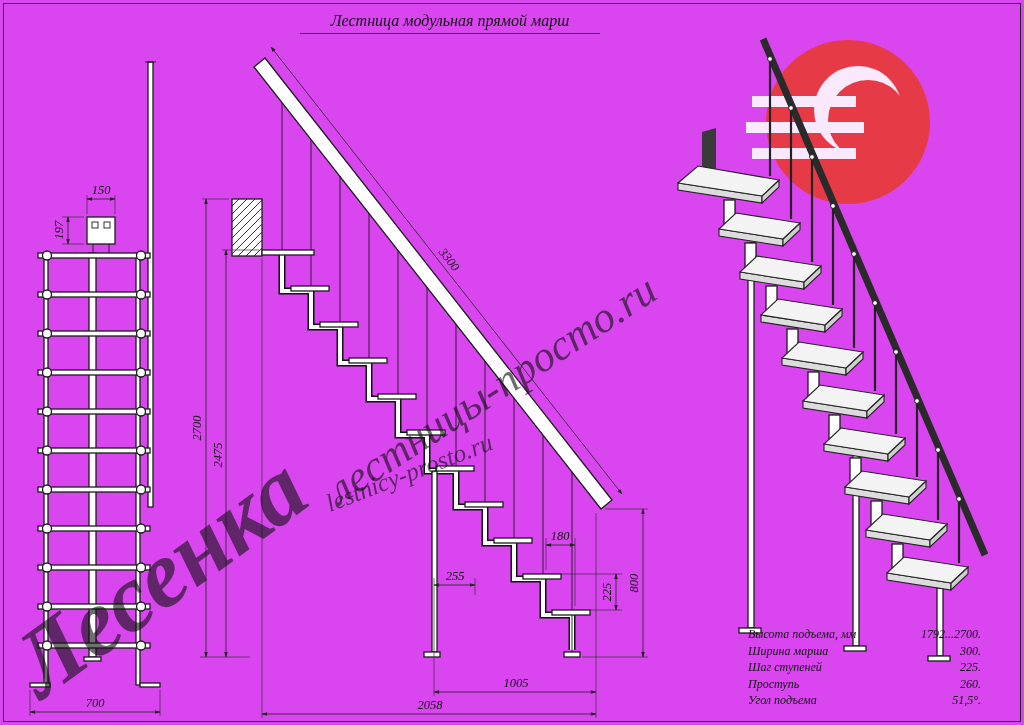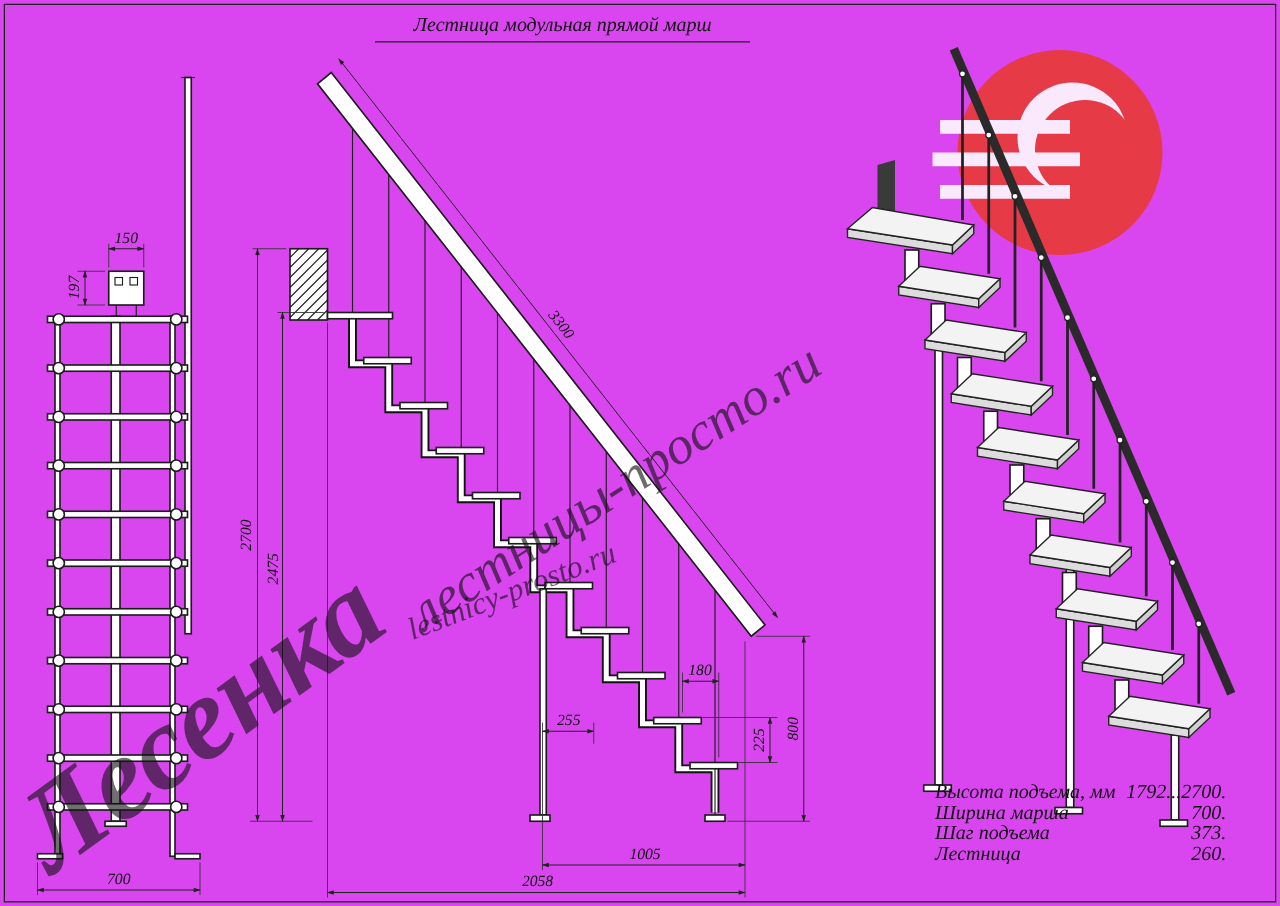--- a/index.html
+++ b/index.html
@@ -10,21 +10,21 @@
          font-style:italic;font-size:16px;color:#111;border-bottom:1.2px solid #222;
          padding-bottom:3px;}
   svg{position:absolute;left:0;top:0;}
   svg text{font-family:"Liberation Serif",serif;font-style:italic;fill:#111;}
   .dim{stroke:#222;stroke-width:0.8;fill:none;}
   .ext{stroke:#333;stroke-width:0.7;fill:none;}
   .ln{stroke:#1c1c1c;stroke-width:1.3;fill:#fff;}
   .thin{stroke:#1c1c1c;stroke-width:0.9;fill:none;}
   .specs{position:absolute;left:748px;top:626px;width:233px;color:#111;}
   .spec-row{display:flex;justify-content:space-between;font-style:italic;
-            font-size:16px;line-height:16.5px;}
+            font-size:12px;line-height:16.5px;}
   .wm{font-family:"Liberation Serif",serif;}
 </style>
 </head>
 <body>
 
 <div class="page">
   <div class="frame"></div>
   <div class="title">Лестница модульная прямой марш</div>
 
   <svg width="1024" height="725" viewBox="0 0 1024 725">
@@ -308,24 +308,28 @@
     </g>
   </svg>
 
   <div class="specs">
     <div class="spec-row">
       <span>Высота подъема, мм</span>
       <span>1792...2700.</span>
     </div>
     <div class="spec-row">
       <span>Ширина марша</span>
-      <span>700.</span>
-    </div>
-    <div class="spec-row">
-      <span>Шаг подъема</span>
-      <span>373.</span>
-    </div>
-    <div class="spec-row">
-      <span>Лестница</span>
+      <span>300.</span>
+    </div>
+    <div class="spec-row">
+      <span>Шаг ступеней</span>
+      <span>225.</span>
+    </div>
+    <div class="spec-row">
+      <span>Проступь</span>
       <span>260.</span>
+    </div>
+    <div class="spec-row">
+      <span>Угол подъема</span>
+      <span>51,5°.</span>
     </div>
   </div>
 </div>
 
 </body></html>

